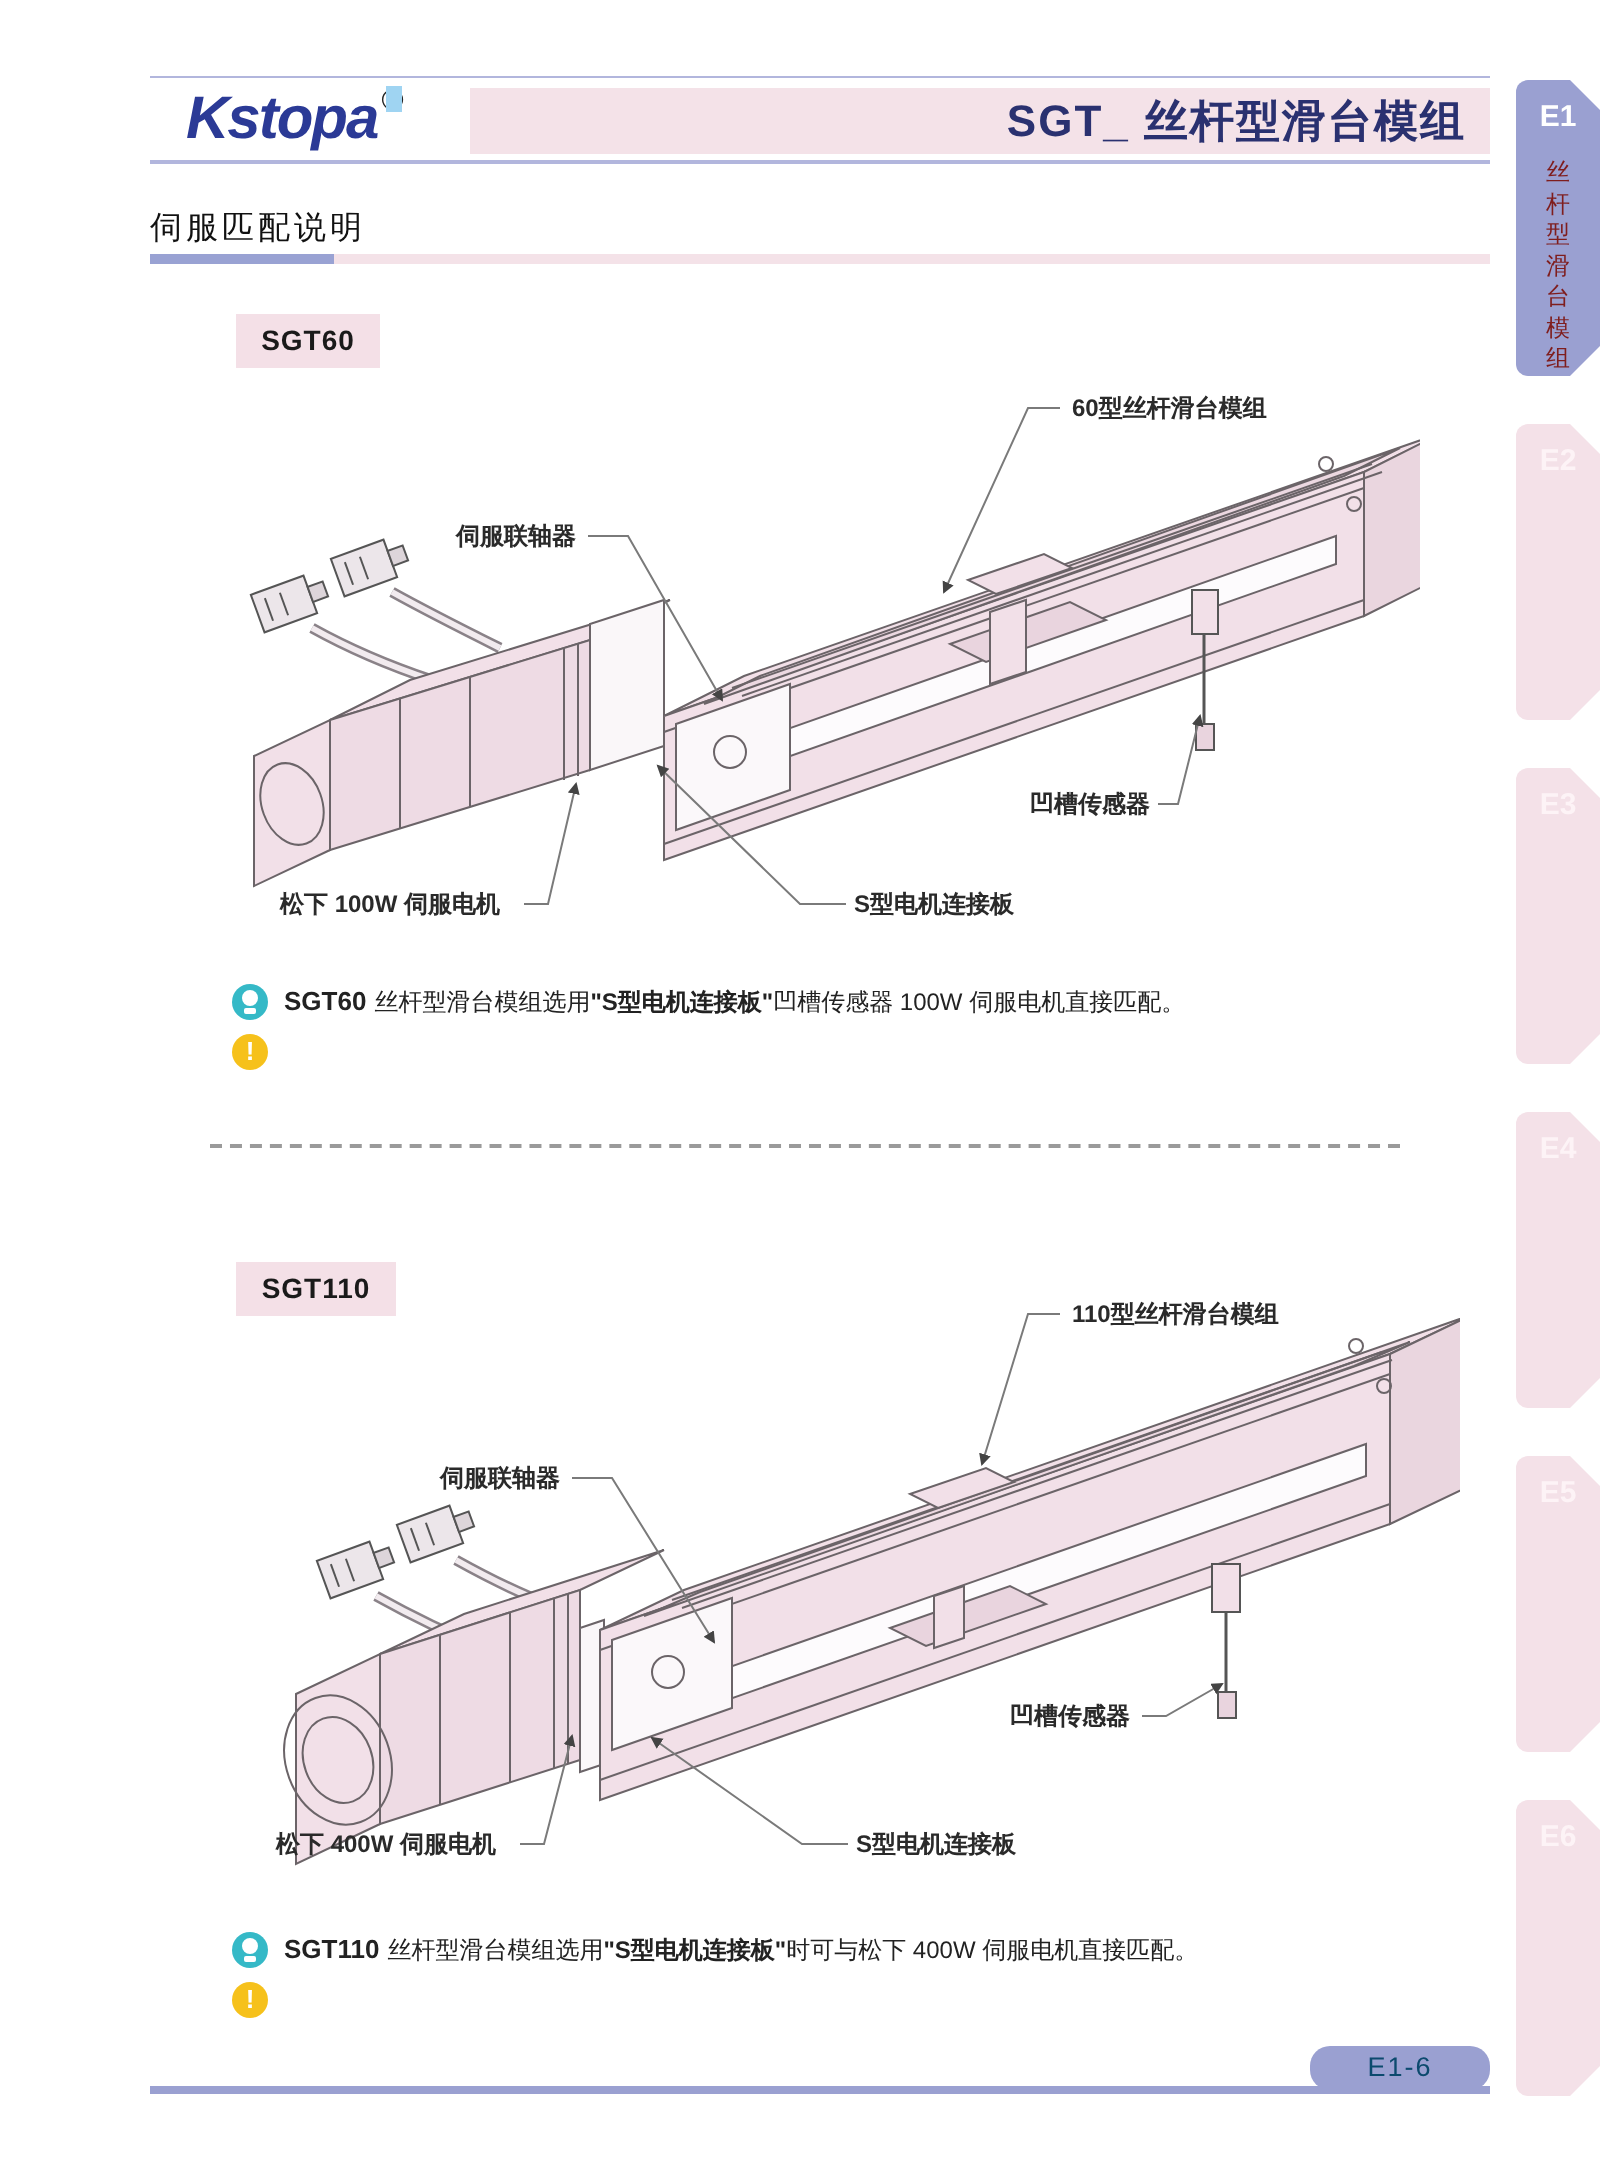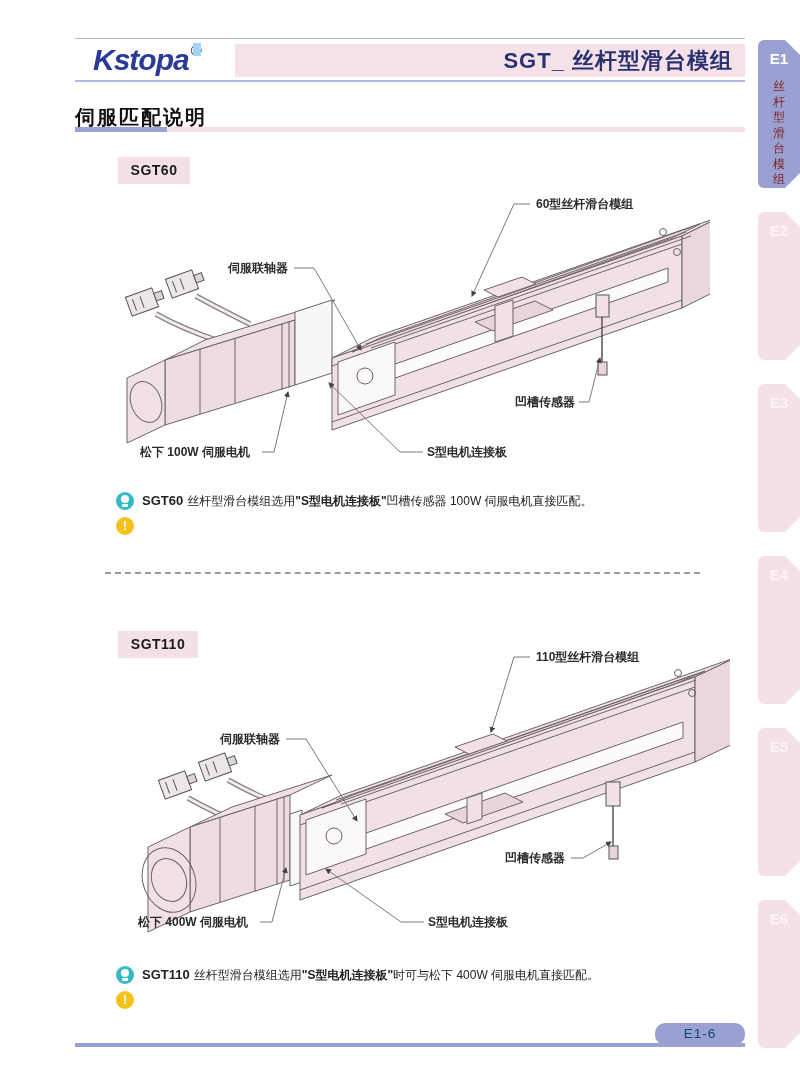--- a/index.html
+++ b/index.html
@@ -8,21 +8,21 @@
 
   
   .hline{position:absolute;background:#b2b6dd;}
   .logo{position:absolute;left:93px;top:42px;font-size:30px;font-weight:800;font-style:italic;color:#2b3a96;letter-spacing:-1px;}
   .logo .accent{position:absolute;left:100px;top:1px;width:8px;height:13px;background:#9fd4f2;}
   .logo .reg{font-size:15px;font-style:normal;color:#222;vertical-align:14px;font-weight:400;margin-left:2px;}
   .title-band{position:absolute;left:235px;top:44px;width:510px;height:33px;background:#f4e2e8;}
   .title-band .t{position:absolute;right:12px;top:0;line-height:33px;font-size:22px;font-weight:bold;color:#2a3170;letter-spacing:1px;}
 
   
-  .sec-title{position:absolute;left:75px;top:104px;font-size:20px;font-weight:bold;color:#111;letter-spacing:2px;}
+  .sec-title{position:absolute;left:75px;top:104px;font-size:16px;font-weight:normal;color:#111;letter-spacing:2px;}
   .sec-underline{position:absolute;left:75px;top:127px;width:670px;height:5px;font-size:0;}
   .sec-underline .u1{display:inline-block;width:92px;height:5px;background:#99a2d3;vertical-align:top;}
   .sec-underline .u2{display:inline-block;width:578px;height:5px;background:#f4e2e8;vertical-align:top;}
 
   .model-badge{position:absolute;background:#f4e0e7;color:#1a1a1a;font-weight:bold;font-size:14px;text-align:center;letter-spacing:0.5px;}
 
   
   .note{position:absolute;left:116px;width:610px;display:flex;align-items:flex-start;gap:8px;}
   .note p{margin:0;font-size:12px;line-height:18px;color:#222;}
   .note b.model{font-size:13px;margin-right:4px;}

